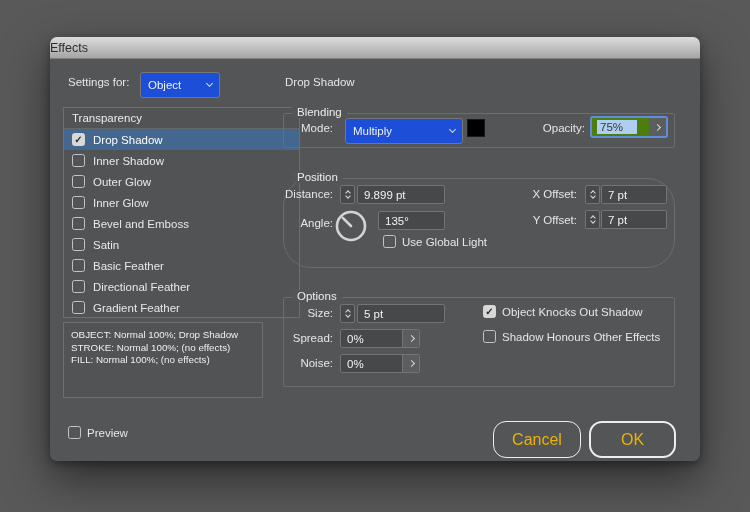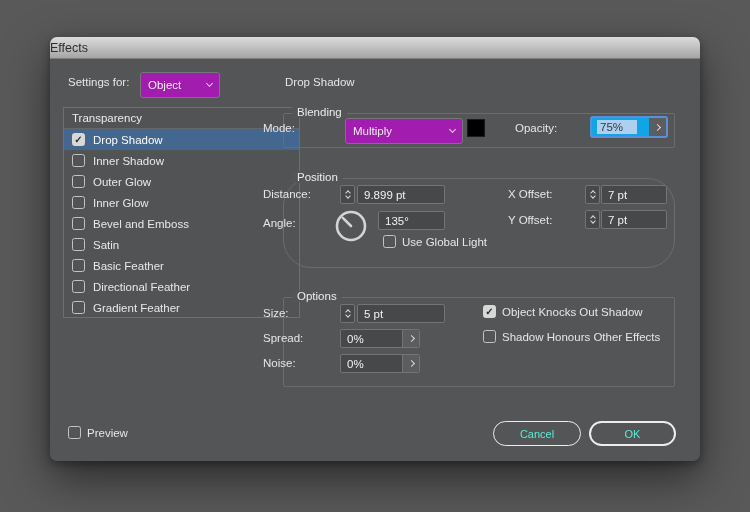--- a/index.html
+++ b/index.html
@@ -10,23 +10,23 @@
   .dialog { position:absolute; left:50px; top:37px; width:650px; height:424px;
     background:#545557; border-radius:7px;
     box-shadow:0 18px 45px rgba(0,0,0,.5), 0 3px 10px rgba(0,0,0,.35); }
 
   .titlebar { position:absolute; left:0; top:0; width:650px; height:22px;
     background:linear-gradient(#dcdcdc,#a5a5a5); border-radius:7px 7px 0 0;
     border-bottom:1px solid #7d7d7d; display:flex; align-items:center; }
   .titlebar .t { font-size:12.5px; color:#2e2e2e; }
 
   .lbl { position:absolute; font-size:11.5px; color:#e6e6e6; white-space:nowrap; }
-  .rlbl { text-align:left; }
-
-  .select { position:absolute; background:#a21caf; border:1px solid #767778; border-radius:3px;
+  .rlbl { text-align:right; }
+
+  .select { position:absolute; background:#1d4ed8; border:1px solid #767778; border-radius:3px;
     display:flex; align-items:center; font-size:11.5px; color:#f0f0f0; padding:12px 7px; }
   .select .sv { flex:1; }
 
   .chev { display:inline-block; width:5px; height:5px; border:solid #d9d9d9; border-width:0 1.5px 1.5px 0; }
   .chev.down  { transform:rotate(45deg); margin-top:-3px; }
   .chev.right { transform:rotate(-45deg); }
   .chev.up    { transform:rotate(-135deg); }
 
   .panel { position:absolute; border:1px solid #6e6f70; background:#525355; }
   .list { left:13px; top:70px; width:237px; height:211px; }
@@ -60,31 +60,31 @@
   .stepper .chev { width:4px; height:4px; border-width:0 1.3px 1.3px 0; }
   .stepper .chev.up { margin-bottom:-1px; }
 
   .pct { position:absolute; height:19px; background:#47484a; border:1px solid #737476; border-radius:2px;
     display:flex; align-items:center; }
   .pct .pv { flex:1; padding-left:6px; font-size:11.5px; color:#f2f2f2; }
   .pct .pbtn { width:17px; height:100%; background:#5c5d5f; border-left:1px solid #737476;
     display:flex; align-items:center; justify-content:center; border-radius:0 2px 2px 0; }
 
   .opacity-wrap { position:absolute; left:540px; top:79px; width:78px; height:22px;
-    border:2px solid #5c8fd8; border-radius:3px; background:#0ea5e9; display:flex; align-items:center; }
+    border:2px solid #5c8fd8; border-radius:3px; background:#4d7c0f; display:flex; align-items:center; }
   .opacity-field { flex:1; height:100%; display:flex; align-items:center; padding-left:5px; }
   .opacity-sel { background:#aecff0; color:#33383d; font-size:11.5px; padding:1px 14px 1px 3px; }
   .opacity-btn { width:17px; height:100%; background:#5c5d5f; display:flex; align-items:center; justify-content:center; }
 
   .swatch { position:absolute; left:417px; top:82px; width:18px; height:18px; border:1px solid #1c1c1c; }
 
   .dial { position:absolute; left:284px; top:172px; width:34px; height:34px; }
 
-  .btn { position:absolute; height:25px; border:1.5px solid #ededed; border-radius:13px;
-    background:transparent; color:#5eead4; font-size:11px; font-family:"Liberation Sans",sans-serif;
+  .btn { position:absolute; height:37px; border:1.5px solid #ededed; border-radius:13px;
+    background:transparent; color:#eab308; font-size:16px; font-family:"Liberation Sans",sans-serif;
     display:flex; align-items:center; justify-content:center; }
   .btn.ok { border-width:2px; }
 </style>
 </head>
 <body>
 
 <div class="stage">
   <div class="dialog">
 
     <div class="titlebar">
@@ -133,20 +133,25 @@
       <div class="row">
         <span class="cb"></span>
         <span>Directional Feather</span>
       </div>
       <div class="row">
         <span class="cb"></span>
         <span>Gradient Feather</span>
       </div>
     </div>
 
+    <div class="panel summary">
+      <div>OBJECT: Normal 100%; Drop Shadow</div>
+      <div>STROKE: Normal 100%; (no effects)</div>
+      <div>FILL: Normal 100%; (no effects)</div>
+    </div>
 
     <div class="fs fs-blending">
       <span class="legend">Blending</span>
     </div>
     <span class="lbl rlbl" style="left:213px; top:85px; width:70px;">Mode:</span>
     <div class="select" style="left:295px; top:81px; width:118px; height:20px;">
       <span class="sv">Multiply</span>
       <span class="chev down"></span>
     </div>
     <div class="swatch" style="background:#000000;"></div>

